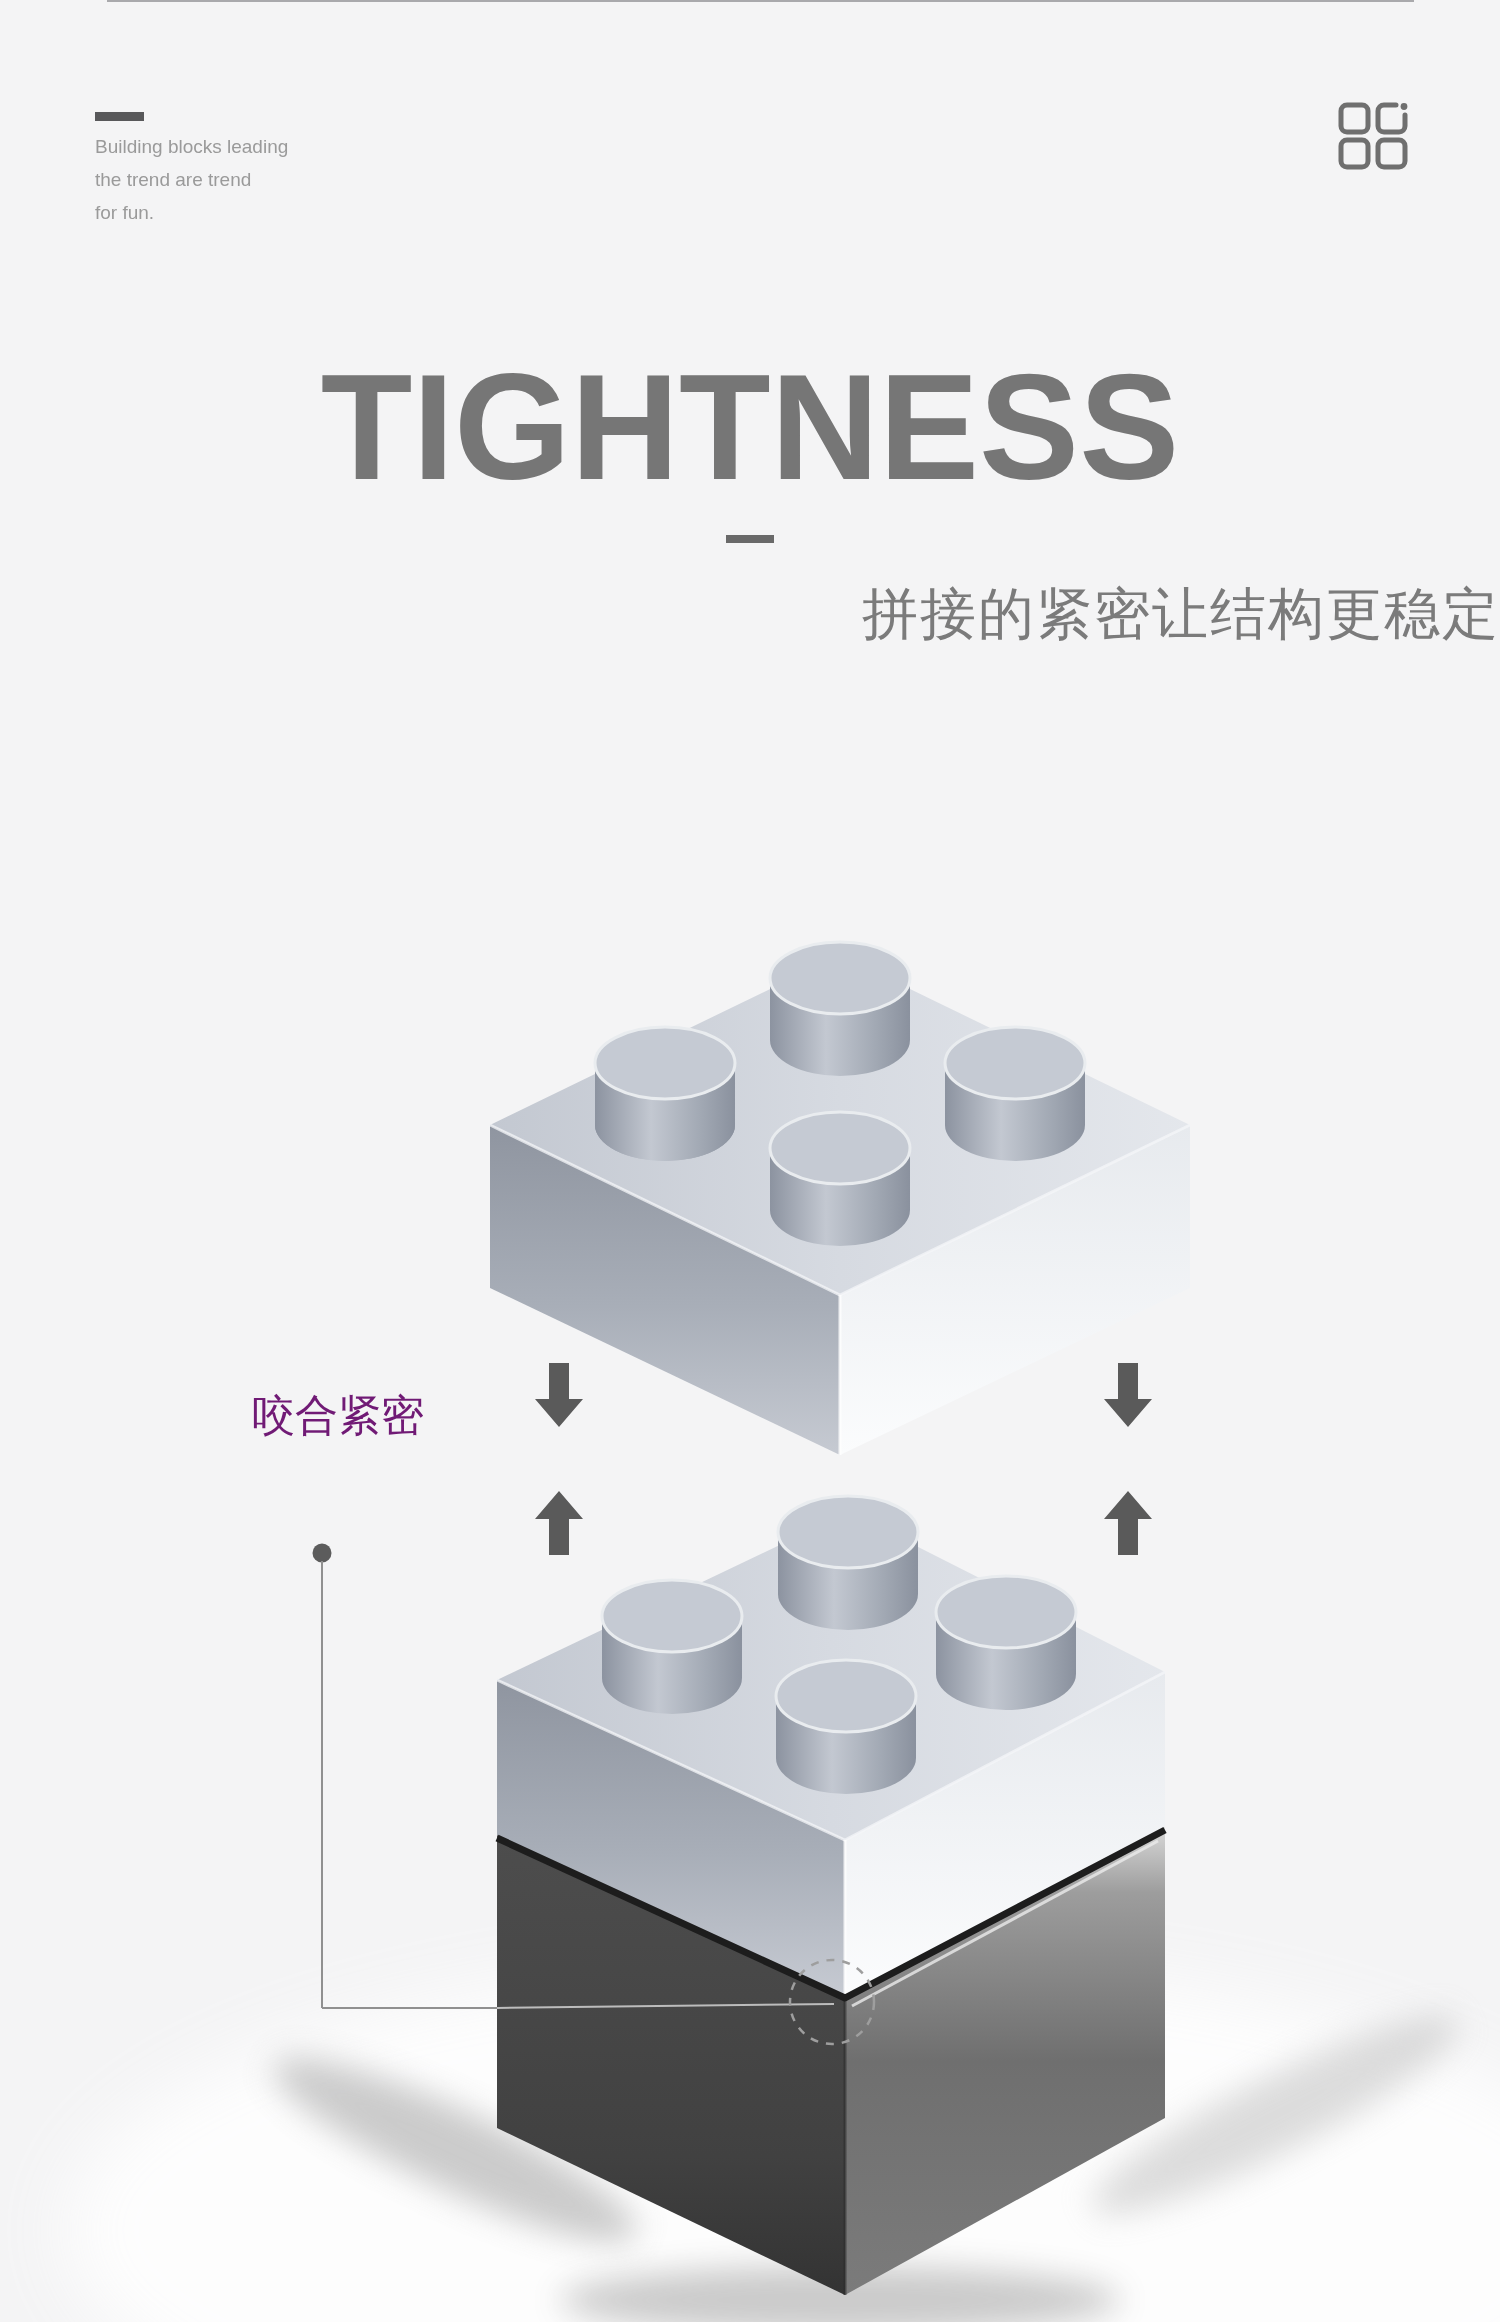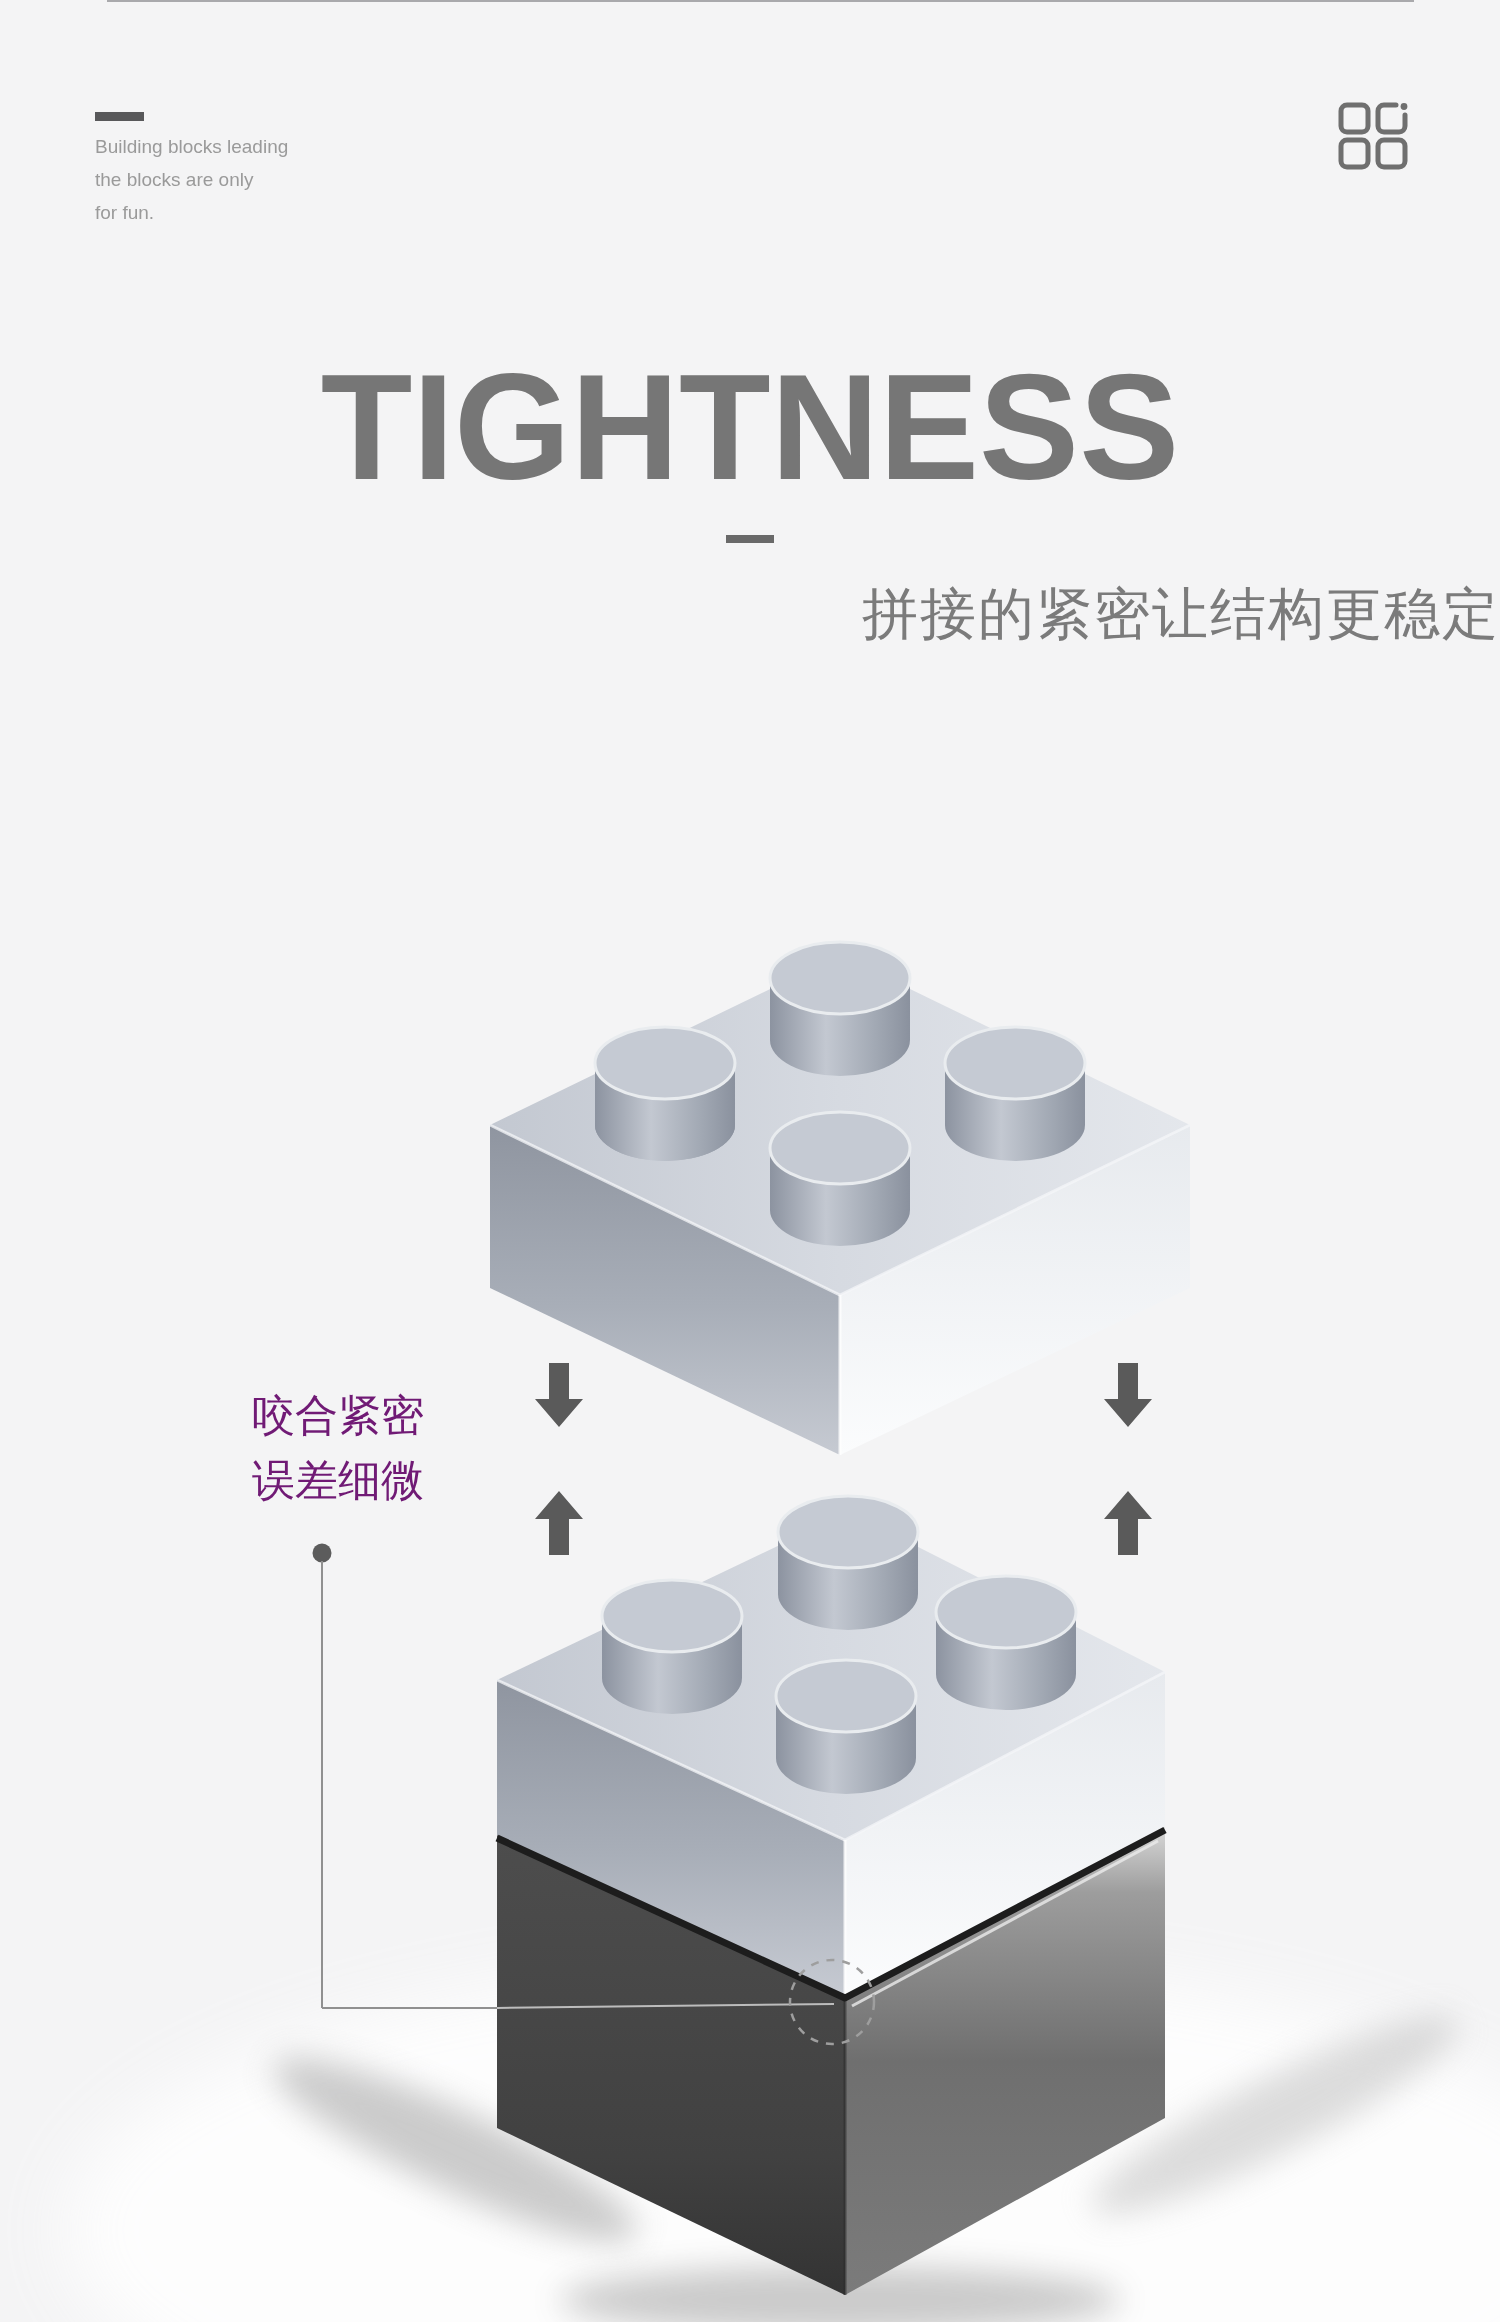--- a/index.html
+++ b/index.html
@@ -30,41 +30,40 @@
 </head>
 <body>
 
 <div class="page">
 
   <div class="abs top-divider"></div>
 
   <div class="abs tag-dash"></div>
   <div class="abs tagline">
     <div>Building blocks leading</div>
-    <div>the blocks are only</div>
+    <div>the trend are trend</div>
     <div>for fun.</div>
   </div>
 
   <svg class="abs brand" viewBox="0 0 70 68">
     <g fill="none" stroke="#6f6f6f" stroke-width="5">
       <rect x="3" y="3" width="27" height="27" rx="6"></rect>
       <rect x="3" y="38" width="27" height="27" rx="6"></rect>
       <rect x="40" y="38" width="27" height="27" rx="6"></rect>
       <path d="M58,3 H46 a6,6 0 0 0 -6,6 V24 a6,6 0 0 0 6,6 H61 a6,6 0 0 0 6,-6 V13" stroke-linecap="round"></path>
     </g>
     <circle cx="66" cy="4.5" r="3.4" fill="#6f6f6f"></circle>
   </svg>
 
   <div class="abs hero-title">TIGHTNESS</div>
   <div class="abs hero-dash"></div>
   <div class="abs hero-sub">拼接的紧密让结构更稳定</div>
 
   <div class="abs callout">
     <div>咬合紧密</div>
-    <div>误差细微</div>
   </div>
 
   <svg class="abs scene" viewBox="0 0 1500 2322">
     <defs>
       <linearGradient id="gTopFace" x1="0" y1="0" x2="1" y2="0">
         <stop offset="0" stop-color="#c3c8d1"></stop>
           <stop offset="0.5" stop-color="#d6dae1"></stop>
           <stop offset="1" stop-color="#e4e7ec"></stop>
       </linearGradient>
       <linearGradient id="gLeftFace" x1="0" y1="0" x2="0" y2="1">

